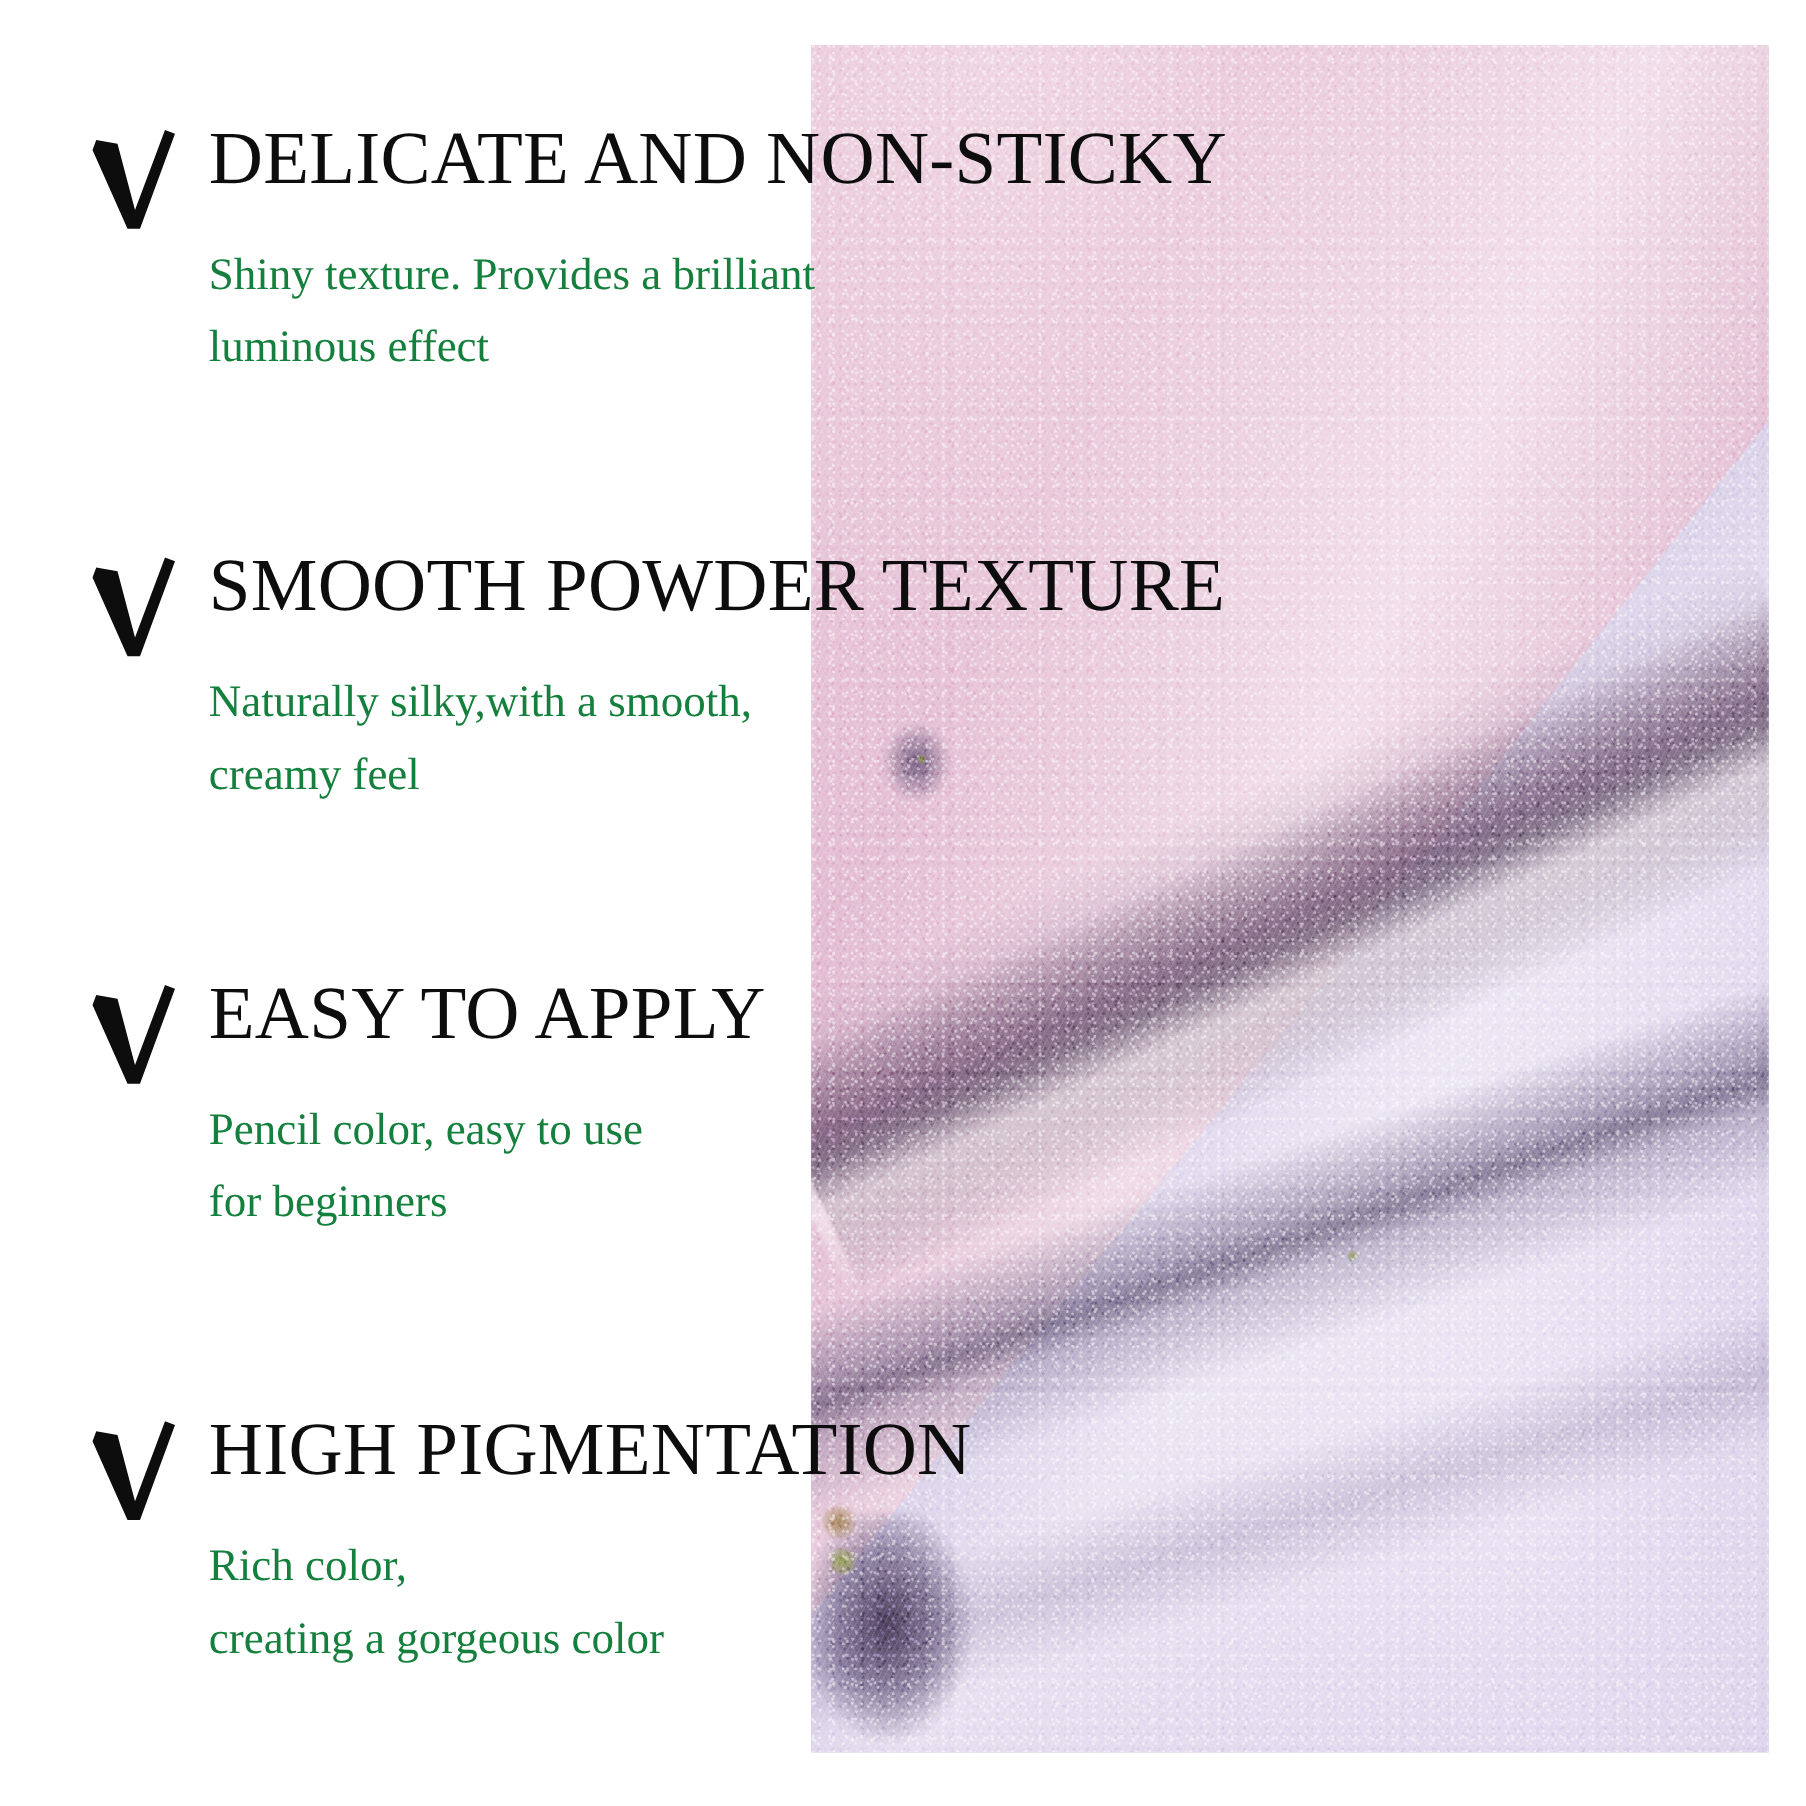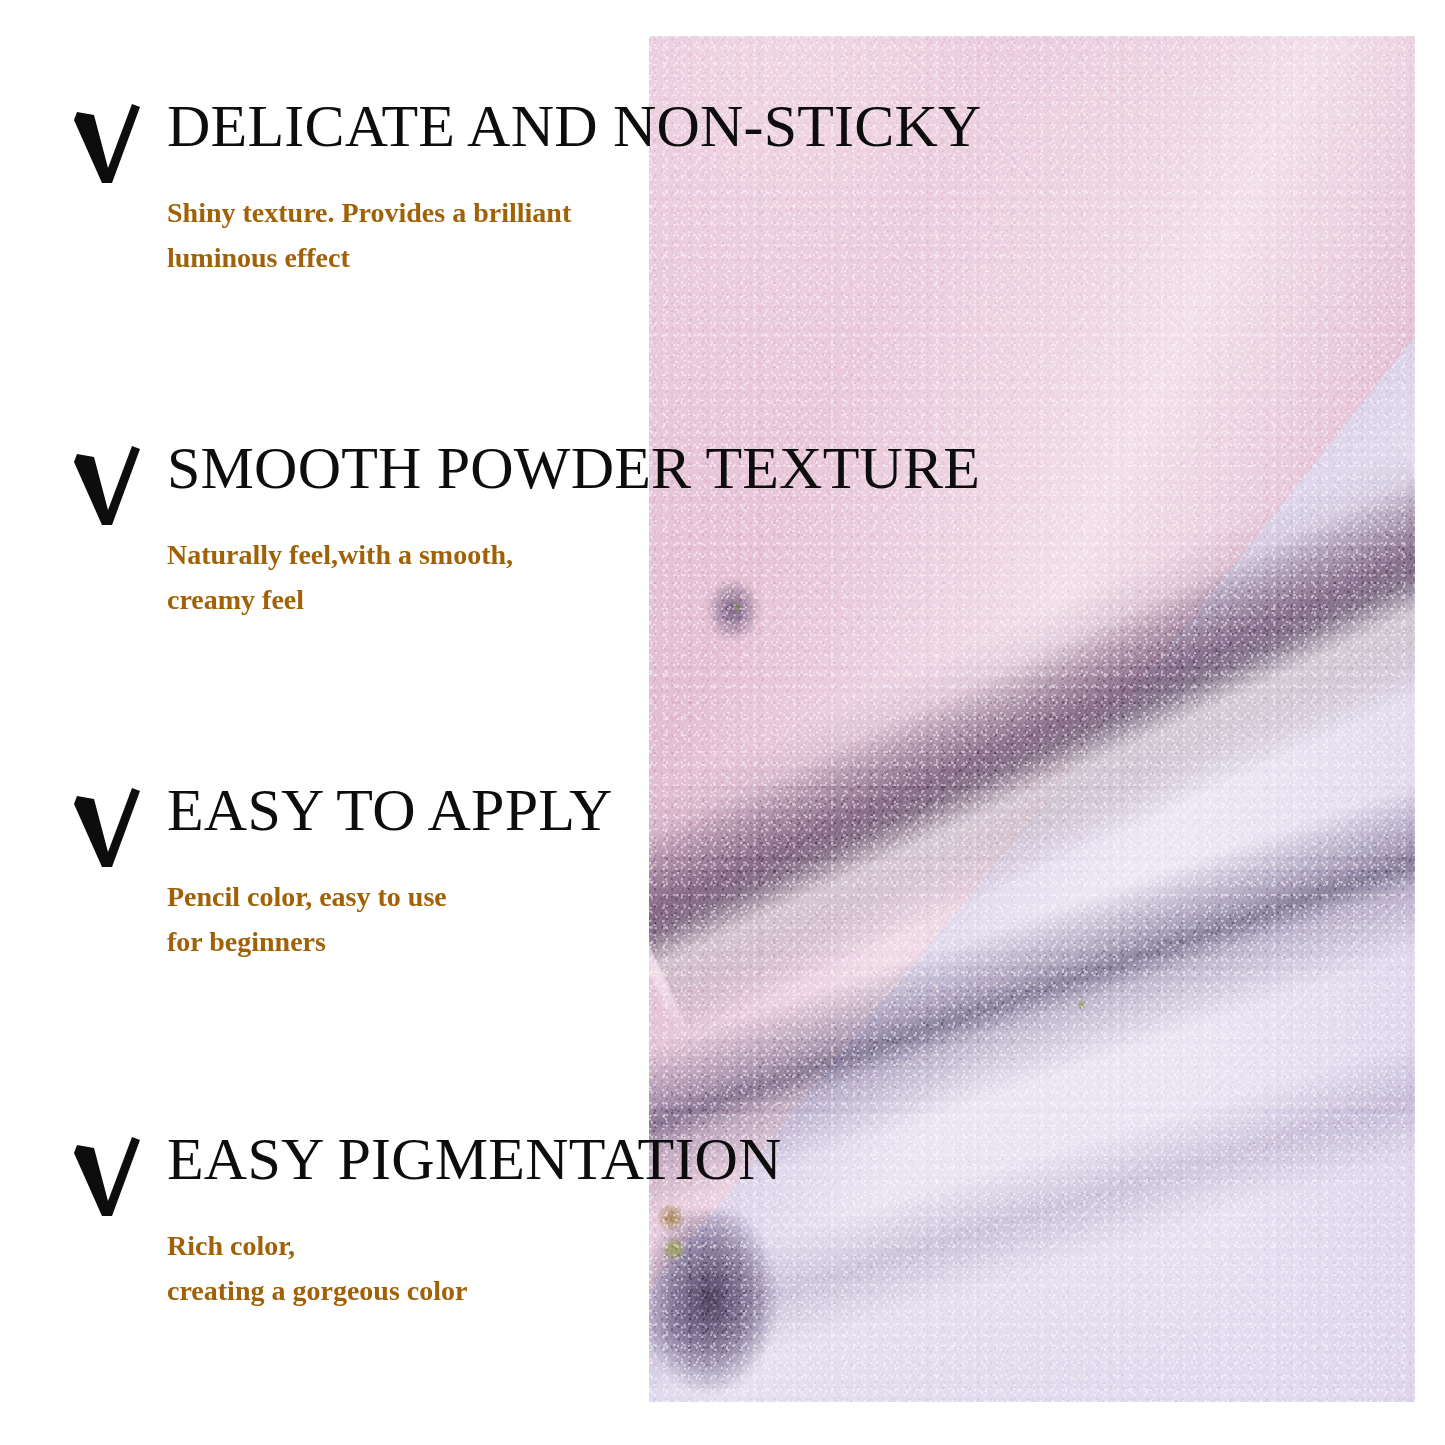--- a/index.html
+++ b/index.html
@@ -171,24 +171,24 @@
     position:absolute;left:167px;top:-6px;
     font-size:60px;
     line-height:1;
     letter-spacing:.2px;
     color:#0d0d0d;
     white-space:nowrap;
     font-weight:400;
   }
   .feature-desc{
     position:absolute;left:167px;top:88px;
-    font-size:28px;
+    font-size:36px;
     line-height:1.62;
-    color:#a16207;
-    font-weight:700;
+    color:#15803d;
+    font-weight:400;
     white-space:pre-line;
   }
   #f0{top:102px;}
   #f1{top:444px;}
   #f2{top:786px;}
   #f3{top:1135px;}
 </style>
 </head>
 <body style="background: rgb(255, 255, 255);">
 
@@ -222,36 +222,36 @@
       <div class="feature-title">DELICATE AND NON-STICKY</div>
       <div class="feature-desc">Shiny texture. Provides a brilliant
 luminous effect</div>
     </div>
 
     <div class="feature" id="f1">
       <svg class="check-icon" viewBox="0 0 70 84" aria-hidden="true">
         <path d="M2 18 L5 10 L22 13 L36 66 L60 2 L68 5 L40 81 L30 81 Z" fill="#0d0d0d"></path>
       </svg>
       <div class="feature-title">SMOOTH POWDER TEXTURE</div>
-      <div class="feature-desc">Naturally feel,with a smooth,
+      <div class="feature-desc">Naturally silky,with a smooth,
 creamy feel</div>
     </div>
 
     <div class="feature" id="f2">
       <svg class="check-icon" viewBox="0 0 70 84" aria-hidden="true">
         <path d="M2 18 L5 10 L22 13 L36 66 L60 2 L68 5 L40 81 L30 81 Z" fill="#0d0d0d"></path>
       </svg>
       <div class="feature-title">EASY TO APPLY</div>
       <div class="feature-desc">Pencil color, easy to use
 for beginners</div>
     </div>
 
     <div class="feature" id="f3">
       <svg class="check-icon" viewBox="0 0 70 84" aria-hidden="true">
         <path d="M2 18 L5 10 L22 13 L36 66 L60 2 L68 5 L40 81 L30 81 Z" fill="#0d0d0d"></path>
       </svg>
-      <div class="feature-title">EASY PIGMENTATION</div>
+      <div class="feature-title">HIGH PIGMENTATION</div>
       <div class="feature-desc">Rich color,
 creating a gorgeous color</div>
     </div>
 
   </div>
 </div>
 
 </body></html>

